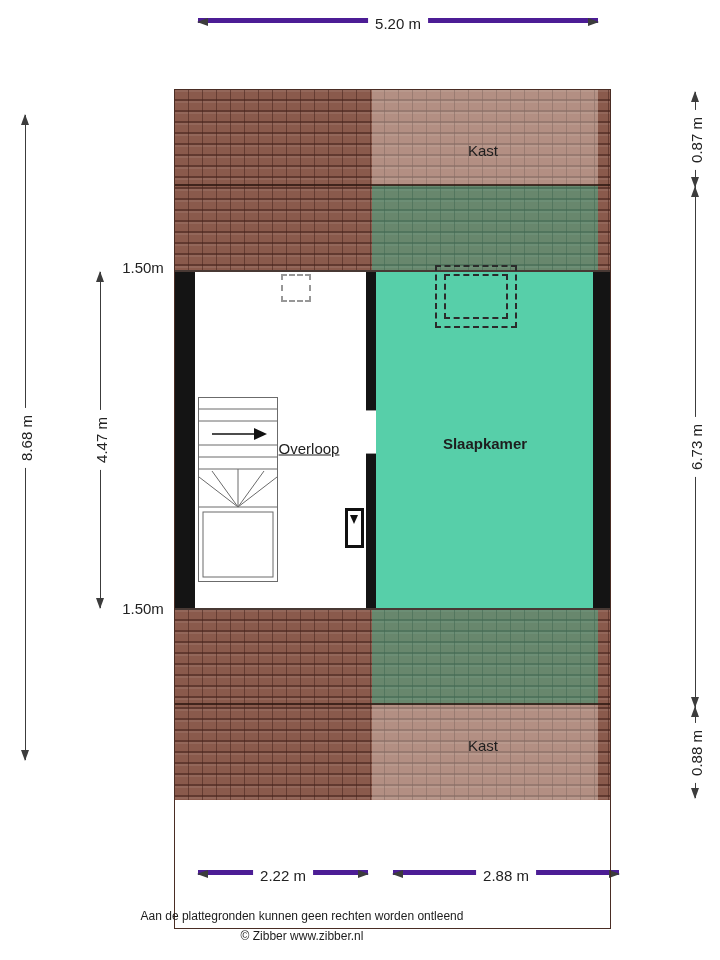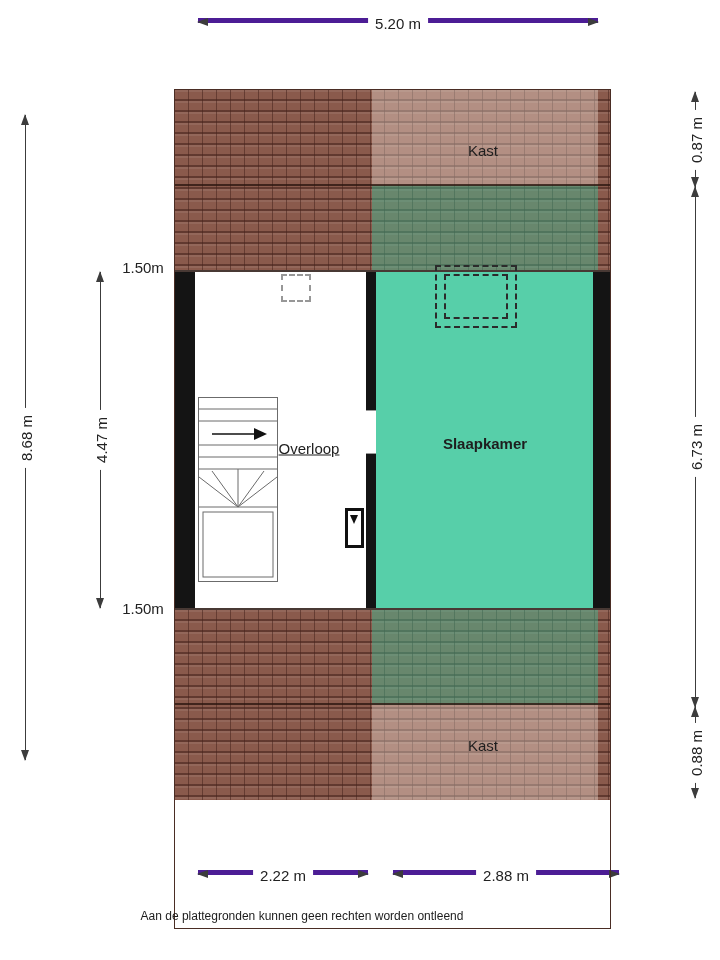--- a/index.html
+++ b/index.html
@@ -168,14 +168,15 @@
       <div class="dashed-box-inner"></div>
     </div>
 
     <span class="room-label" style="left:308px; top:60px;">Kast</span>
     <span class="room-label" style="left:134px; top:358px;text-decoration:underline;">Overloop</span>
     <span class="room-label" style="left:310px; top:353px;font-weight:bold;">Slaapkamer</span>
     <span class="room-label" style="left:308px; top:655px;">Kast</span>
   </div>
 
   <div class="footer" style="top:909px;">Aan de plattegronden kunnen geen rechten worden ontleend</div>
+  <div class="footer" style="top:929px;">© Zibber www.zibber.nl</div>
 
 </div>
 
 </body></html>

